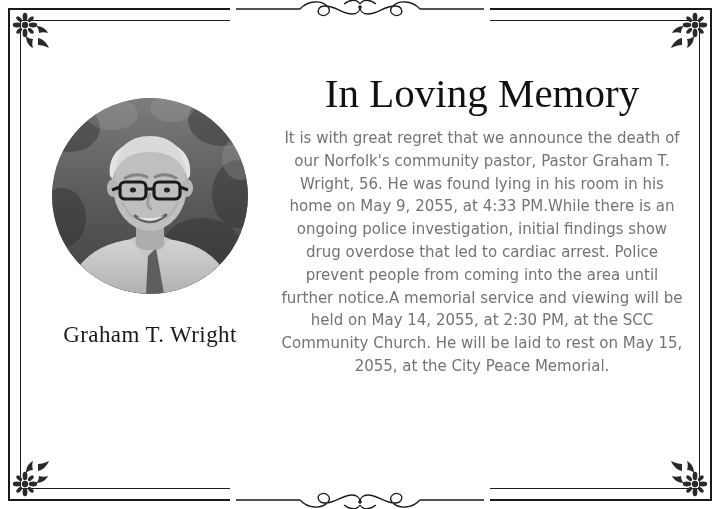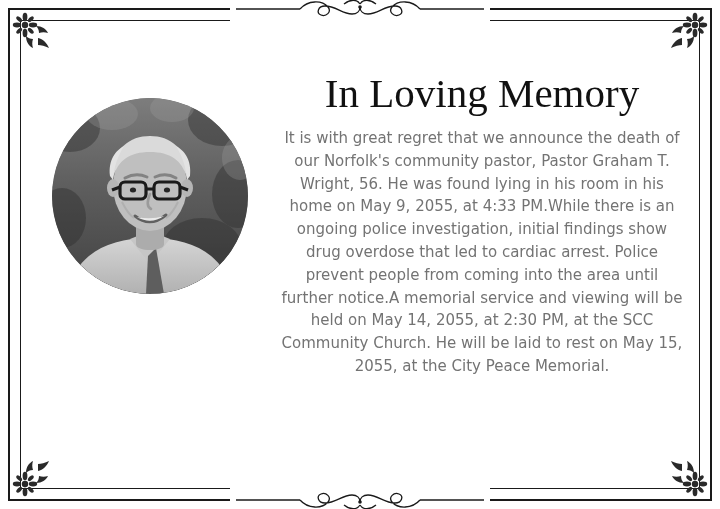--- a/index.html
+++ b/index.html
@@ -319,20 +319,21 @@
             <path d="M98 96 q-5 12 1 15" stroke="#a89788" stroke-width="2.6" fill="none" stroke-linecap="round"></path>
 
             <path d="M83 118 q15 12 31 -1" stroke="#6d5f55" stroke-width="3" fill="none" stroke-linecap="round"></path>
             <path d="M85 119 q14 8 27 -1 q-13 4 -27 1 Z" fill="#efe9e3"></path>
 
             <path d="M70 104 q6 12 12 16" stroke="#b9a697" stroke-width="2" fill="none" opacity="0.7"></path>
             <path d="M126 104 q-6 12 -12 16" stroke="#b9a697" stroke-width="2" fill="none" opacity="0.7"></path>
           </g>
         </svg>
       </div>
+      <div class="portrait-name">Graham T. Wright</div>
     </div>
 
     <div class="right-col">
       <div class="title">In Loving Memory</div>
       <div class="obituary">It is with great regret that we announce the death of our Norfolk's community pastor, Pastor Graham T. Wright,  56. He was found lying in his room in his home on May 9, 2055, at 4:33 PM.While there is an ongoing police investigation, initial findings show drug overdose that led to cardiac arrest. Police prevent people from coming into the area until further notice.A memorial service and viewing will be held on May 14, 2055, at 2:30 PM, at the SCC Community Church. He will be laid to rest on May 15, 2055, at the City Peace Memorial.</div>
     </div>
 
   </div>
 </div>
 

